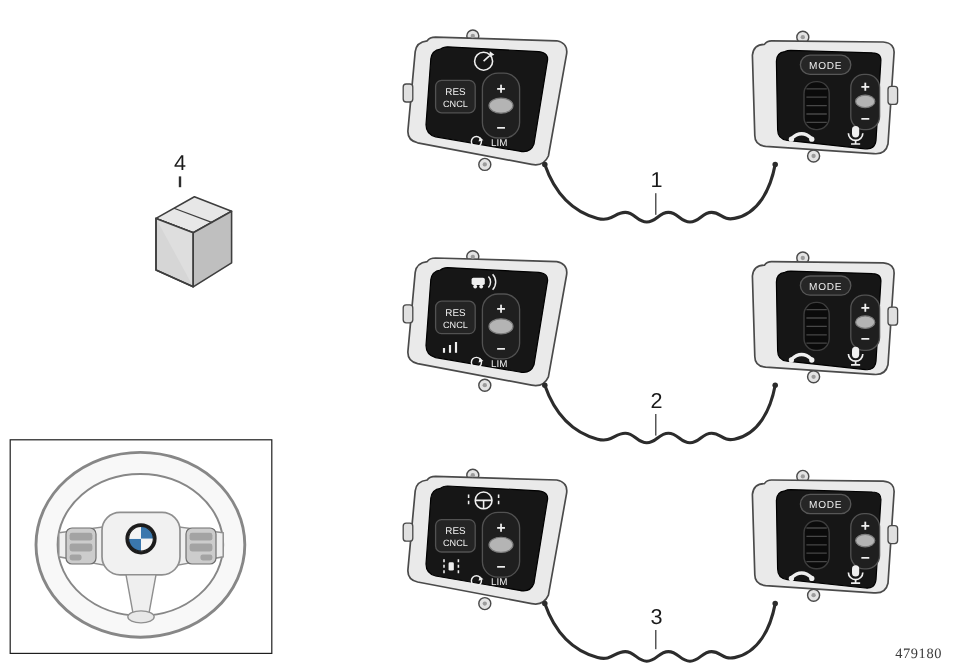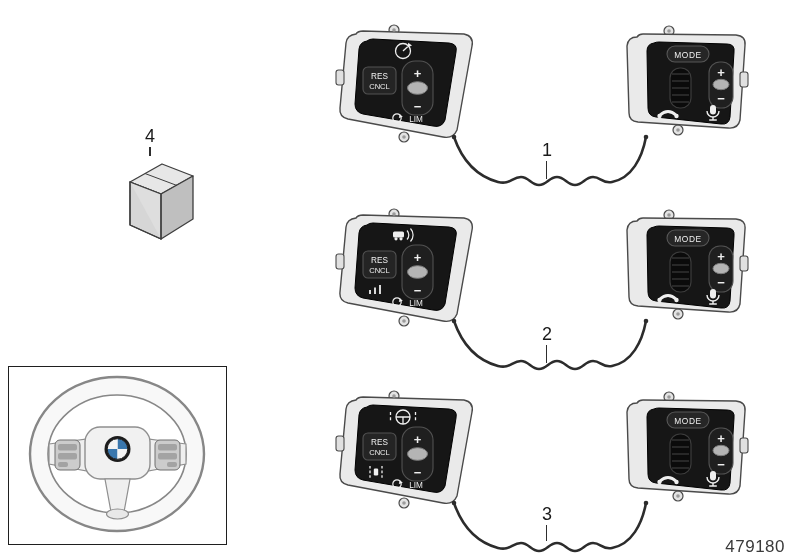--- a/index.html
+++ b/index.html
@@ -1,21 +1,21 @@
 <!DOCTYPE html>
 <html><head>
 <meta charset="utf-8">
 <style>
   * { margin:0; padding:0; box-sizing:border-box; }
   html,body { width:800px; height:560px; background:#ffffff; font-family:"Liberation Sans", sans-serif; }
   .stage { position:absolute; left:0; top:0; width:800px; height:560px; background:#ffffff; overflow:hidden; }
   .abs { position:absolute; }
   .callout { position:absolute; width:18px; text-align:center; font-size:18px; font-weight:500; color:#1a1a1a; }
   .leader { position:absolute; width:1.4px; background:#2e2e2e; }
-  .part-number { position:absolute; font-size:17px; color:#3a3a3a; letter-spacing:0.5px; }
+  .part-number { position:absolute; font-size:12px; color:#3a3a3a; letter-spacing:0.5px;font-family:Liberation Serif, serif; }
   .wheel-box { position:absolute; border:1.3px solid #1f1f1f; background:#ffffff; }
   svg { display:block; overflow:visible; }
   svg text { fill:#efefef; font-family:"Liberation Sans", sans-serif; }
 </style>
 </head>
 <body>
 
 <div class="stage">
 
   <div class="callout" style="left:141px;top:126px">4</div>

